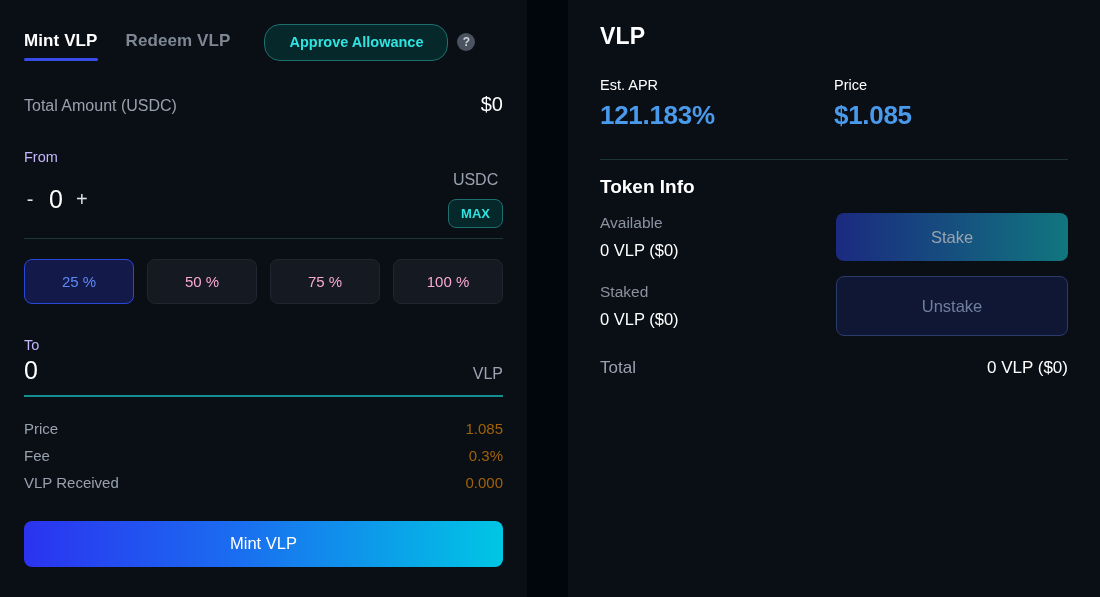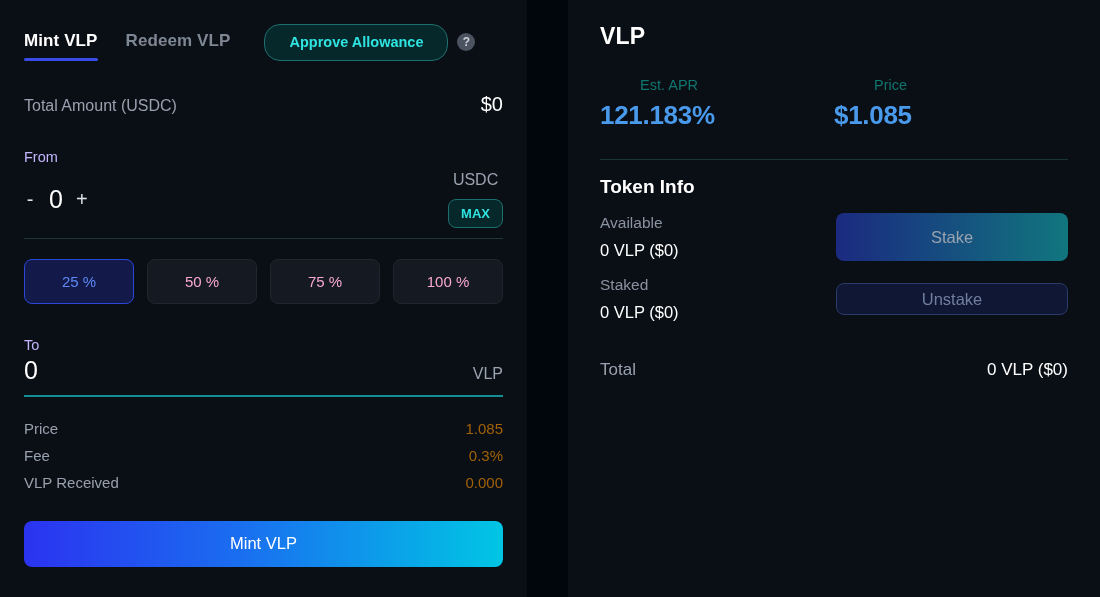--- a/index.html
+++ b/index.html
@@ -263,22 +263,21 @@
   }
   .stats-row {
     display: flex;
     margin-top: 27px;
   }
   .stat {
     width: 235px;
   }
   .stat-label {
     font-size: 14.5px;
-    color: #0f766e;
-    margin-left: 40px;
+    color: #ffffff;
   }
   .stat-value {
     font-size: 26px;
     font-weight: bold;
     color: #4a9aec;
     margin-top: 7px;
     letter-spacing: -0.3px;
   }
   .hr {
     height: 1px;
@@ -315,35 +314,35 @@
     border: none;
     border-radius: 8px;
     background: linear-gradient(90deg, #1b2a80 0%, #15537f 55%, #11767e 100%);
     color: #9aa3ae;
     font-size: 16.5px;
     cursor: pointer;
     font-family: "Liberation Sans", sans-serif;
   }
   .unstake-btn {
     width: 232px;
-    height: 32px;
+    height: 60px;
     border-radius: 8px;
     background: #101735;
     border: 1px solid #2b3b6b;
     color: #707f9c;
     font-size: 16.5px;
     cursor: pointer;
     font-family: "Liberation Sans", sans-serif;
     box-sizing: border-box;
   }
   .total-row {
     display: flex;
     justify-content: space-between;
     align-items: baseline;
-    margin-top: 38px;
+    margin-top: 22px;
   }
   .total-label {
     font-size: 17px;
     color: #98a1ae;
   }
   .total-value {
     font-size: 17px;
     color: #ffffff;
   }
 </style>

